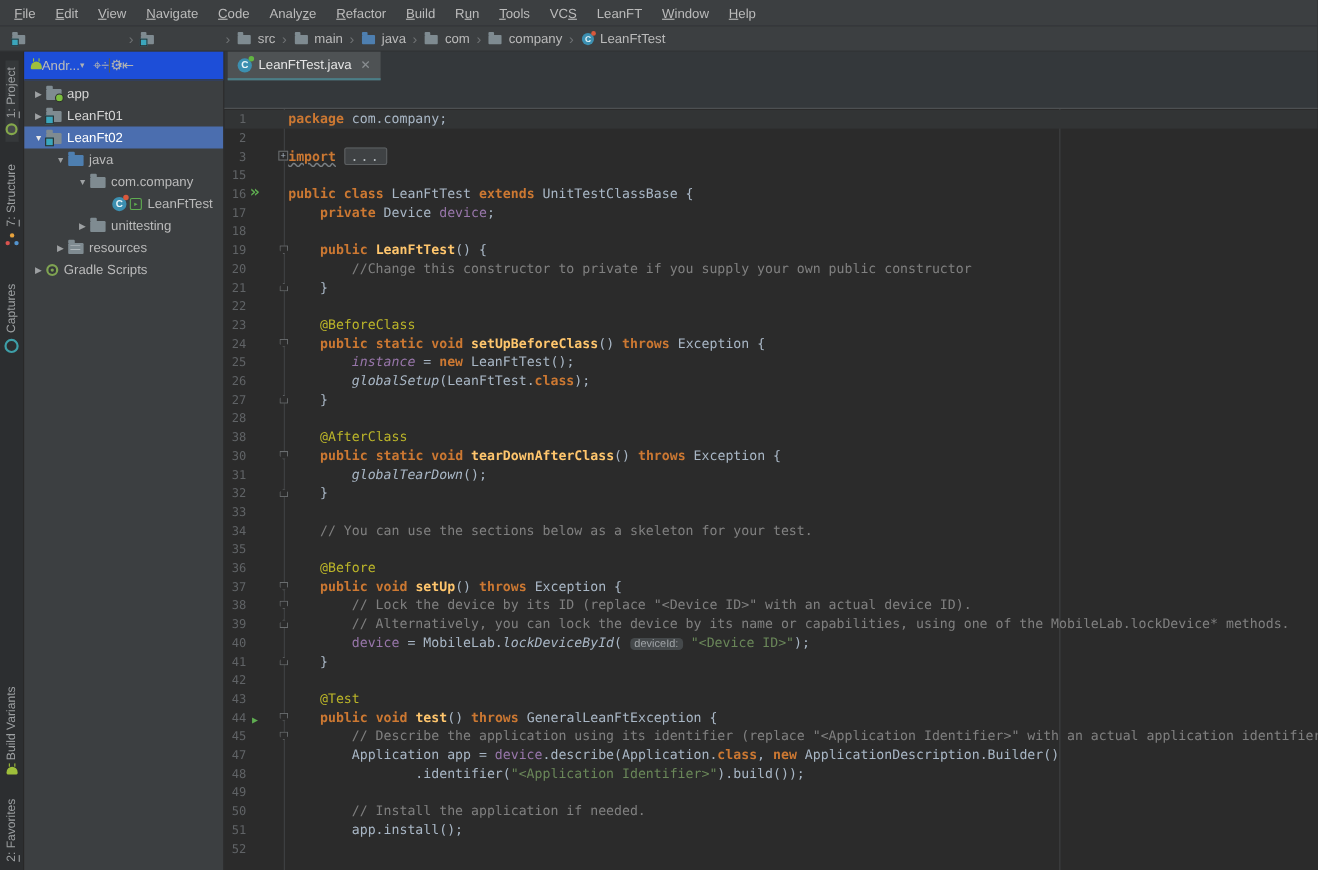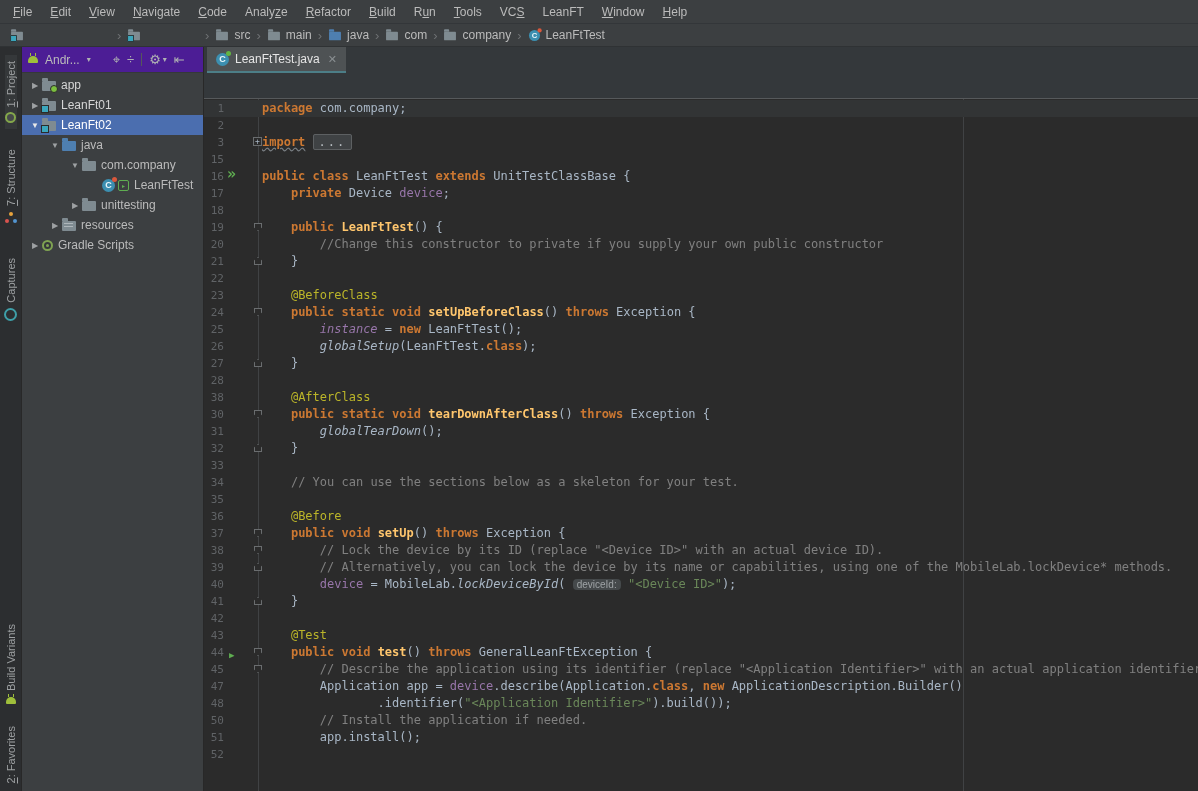--- a/index.html
+++ b/index.html
@@ -28,21 +28,21 @@
           display:flex;flex-direction:column;justify-content:space-between;flex:0 0 auto;}
   .vgroup{display:flex;flex-direction:column;align-items:center;}
   .vtab{display:flex;flex-direction:column;align-items:center;gap:5px;padding:6px 0;cursor:default;}
   .vtab.active{background:#35383A;}
   .vtext{writing-mode:vertical-rl;transform:rotate(180deg);font-size:11px;color:#9DA0A2;white-space:nowrap;}
 
   
   #project-panel{width:181px;background:#3C3F41;border-right:1px solid #282828;
                  display:flex;flex-direction:column;flex:0 0 auto;}
   #panel-toolbar{height:25px;border-bottom:1px solid #353839;display:flex;align-items:center;
-                 gap:7px;padding:0 6px;flex:0 0 auto;background:#4c1d95;}
+                 padding:0 6px;flex:0 0 auto;background:#1d4ed8;}
   .tb-ico{color:#AFB1B3;font-size:13px;line-height:1;cursor:default;}
   .tb-label{color:#BBBBBB;}
   .tb-arrow{font-size:8px;color:#AFB1B3;}
   .tb-divider{width:1px;height:13px;background:#55585A;}
 
   #tree{flex:1 1 auto;overflow:hidden;padding-top:2px;}
   .tree-row{height:20px;display:flex;align-items:center;white-space:nowrap;cursor:default;}
   .tree-row.selected{background:#4B6EAF;color:#FFFFFF;}
   .tree-row.bold .tree-label{font-weight:normal;color:#D5D5D5;}
   .tree-row.selected .tree-label{color:#FFFFFF;}
@@ -484,20 +484,25 @@
               <span class="ln">47</span>
               <span class="gut"></span>
               <span class="code"><span class="pl">        Application app = </span><span class="fl">device</span><span class="pl">.describe(Application.</span><span class="kw">class</span><span class="pl">, </span><span class="kw">new</span><span class="pl"> ApplicationDescription.Builder()</span></span>
             </div>
             <div class="eline">
               <span class="ln">48</span>
               <span class="gut"></span>
               <span class="code"><span class="pl">                .identifier(</span><span class="st">"&lt;Application Identifier&gt;"</span><span class="pl">).build());</span></span>
             </div>
             <div class="eline">
+              <span class="ln">49</span>
+              <span class="gut"></span>
+              <span class="code"></span>
+            </div>
+            <div class="eline">
               <span class="ln">50</span>
               <span class="gut"></span>
               <span class="code"><span class="pl">        </span><span class="co">// Install the application if needed.</span></span>
             </div>
             <div class="eline">
               <span class="ln">51</span>
               <span class="gut"></span>
               <span class="code"><span class="pl">        </span><span class="pl">app.install();</span></span>
             </div>
             <div class="eline">

